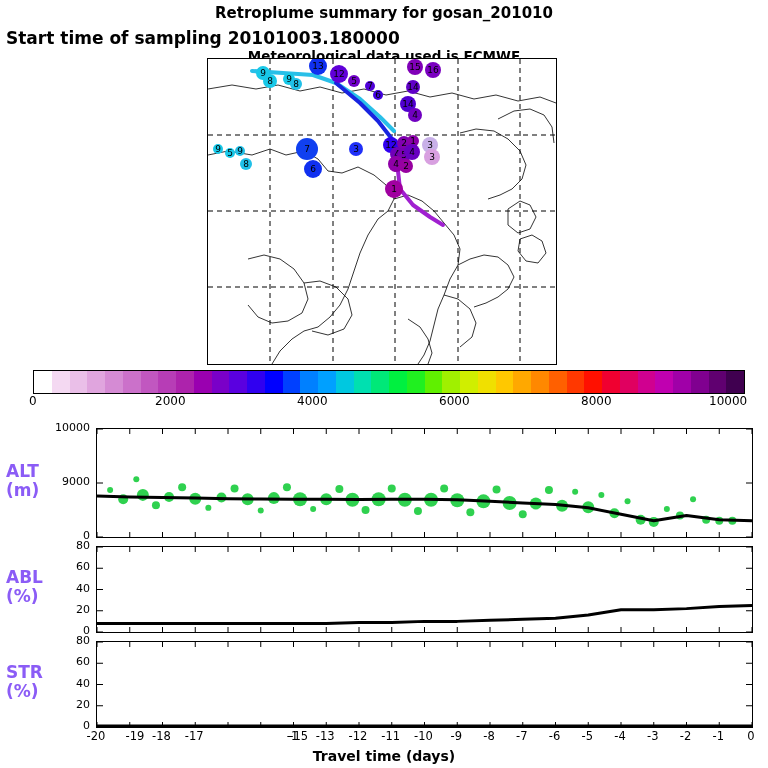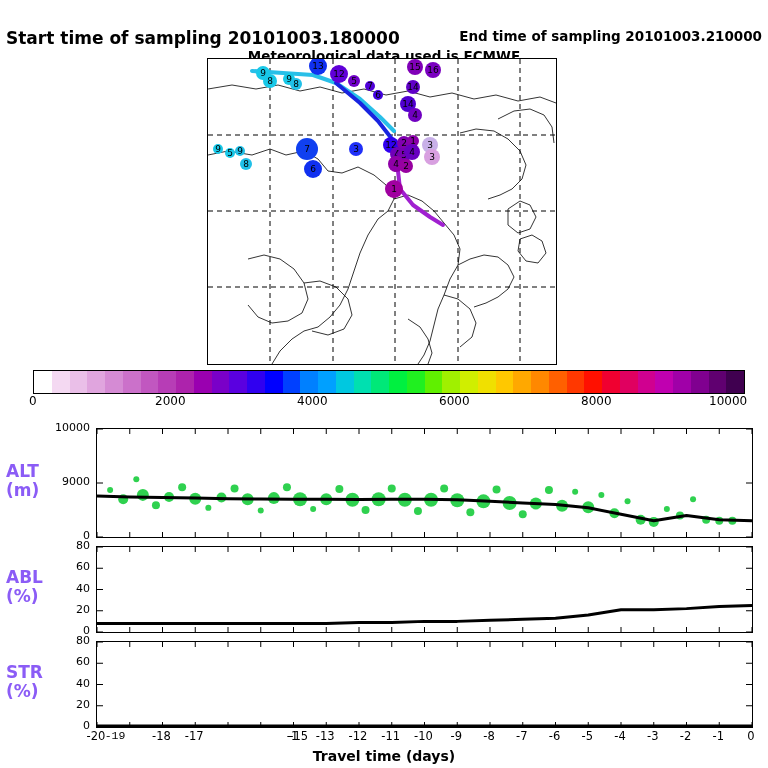--- a/index.html
+++ b/index.html
@@ -30,22 +30,22 @@
   .rowlabel{position:absolute;left:6px;width:88px;text-align:left;font-weight:bold;font-size:17px;color:#8b5cf6;line-height:19px;}
   .axlab{position:absolute;font-size:11px;color:#000;text-align:right;width:44px;}
   .xlab{position:absolute;font-size:11.5px;color:#000;text-align:center;width:30px;}
   #xtitle{position:absolute;top:748px;width:768px;text-align:center;font-weight:bold;font-size:14px;color:#000;}
 </style>
 </head>
 <body>
 
 <div id="root">
 
+  <div class="title" style="top:4px;">Retroplume summary for gosan_201010</div>
   <div class="sub-left" style="left:6px;top:28px;">Start time of sampling 20101003.180000</div>
-  <div class="sub-right" style="right:6px;top:28px;">End time of sampling 20101003.210000</div>
   <div class="subline" style="top:48px;">Meteorological data used is ECMWF</div>
 
   <div id="map">
     <svg width="348" height="305" id="mapsvg">
         <line x1="0" y1="76" x2="348" y2="76" stroke="#000" stroke-width="1" stroke-dasharray="5,4"></line>
         <line x1="0" y1="152" x2="348" y2="152" stroke="#000" stroke-width="1" stroke-dasharray="5,4"></line>
         <line x1="0" y1="228" x2="348" y2="228" stroke="#000" stroke-width="1" stroke-dasharray="5,4"></line>
         <line x1="62" y1="0" x2="62" y2="305" stroke="#000" stroke-width="1" stroke-dasharray="5,4"></line>
         <line x1="125" y1="0" x2="125" y2="305" stroke="#000" stroke-width="1" stroke-dasharray="5,4"></line>
         <line x1="187" y1="0" x2="187" y2="305" stroke="#000" stroke-width="1" stroke-dasharray="5,4"></line>
@@ -425,21 +425,21 @@
       <div class="axlab" style="left: 46px; top: 560.25px;">60</div>
       <div class="axlab" style="left: 46px; top: 539px;">80</div>
       <div class="axlab" style="left: 46px; top: 719px;">0</div>
       <div class="axlab" style="left: 46px; top: 697.75px;">20</div>
       <div class="axlab" style="left: 46px; top: 676.5px;">40</div>
       <div class="axlab" style="left: 46px; top: 655.25px;">60</div>
       <div class="axlab" style="left: 46px; top: 634px;">80</div>
     </div>
   <div id="xlabels">
       <div class="xlab" style="left: 81px; top: 729px;">-20</div>
-      <div class="xlab" style="left: 100px; top: 729px; font-family: Liberation Mono, monospace;">-19</div>
+      <div class="xlab" style="left: 120px; top: 729px;">-19</div>
       <div class="xlab" style="left: 146.5px; top: 729px;">-18</div>
       <div class="xlab" style="left: 179.25px; top: 729px;">-17</div>
       <div class="xlab" style="left: 219px; top: 729px; margin-top: 45px;">-16</div>
       <div class="xlab" style="left: 244.75px; top: 729px; margin-left: 39px;">-15</div>
       <div class="xlab" style="left: 277.5px; top: 729px;">-1</div>
       <div class="xlab" style="left: 310.25px; top: 729px;">-13</div>
       <div class="xlab" style="left: 343px; top: 729px;">-12</div>
       <div class="xlab" style="left: 375.75px; top: 729px;">-11</div>
       <div class="xlab" style="left: 408.5px; top: 729px;">-10</div>
       <div class="xlab" style="left: 441.25px; top: 729px;">-9</div>

